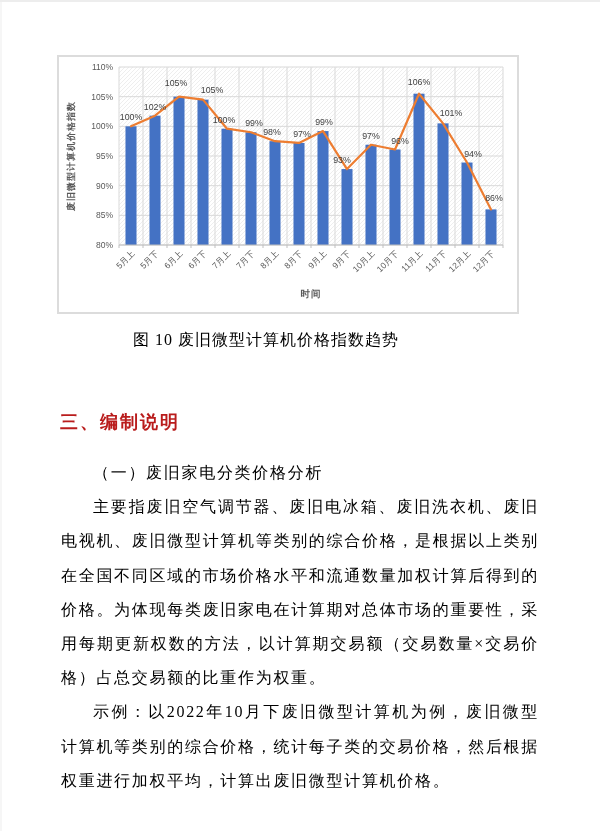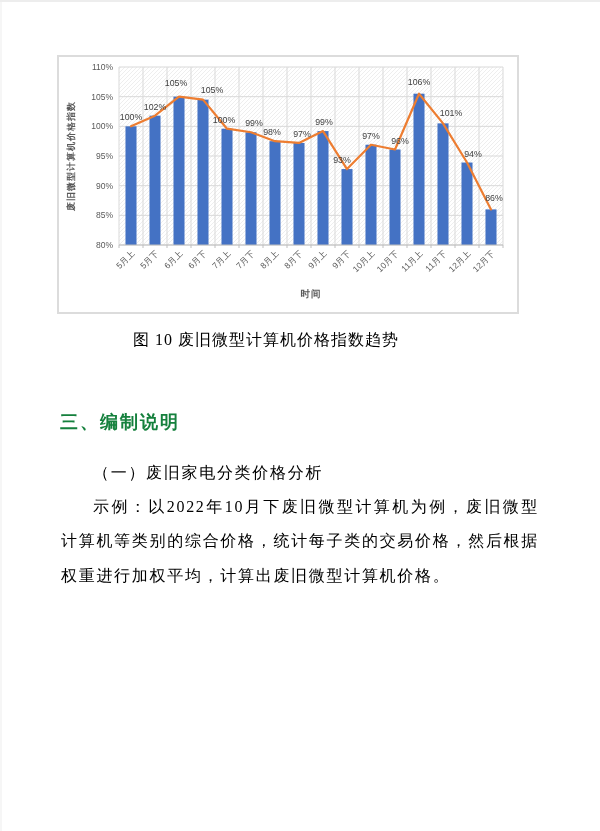--- a/index.html
+++ b/index.html
@@ -22,21 +22,21 @@
   .fig-caption{
     position:absolute;left:0;top:330px;width:532px;
     text-align:center;
     font-size:16px;letter-spacing:1px;
     color:#000;
   }
   .section-heading{
     position:absolute;left:60px;top:410px;
     font-family:"Liberation Sans","DejaVu Sans",sans-serif;
     font-weight:700;font-size:18px;letter-spacing:2px;
-    color:#15803d;
+    color:#b91c1c;
   }
   .content{
     position:absolute;left:61px;top:456px;width:478px;
     font-size:16px;line-height:34.2px;
     text-align:justify;text-justify:inter-character;
     letter-spacing:1.7px;
   }
   .content p{margin:0;text-indent:2em;}
 </style>
 </head>
@@ -155,16 +155,17 @@
         <text x="15" y="99" font-family="&quot;Liberation Sans&quot;,&quot;DejaVu Sans&quot;,sans-serif" text-anchor="middle" font-size="9" font-weight="600" fill="#595959" letter-spacing="1" transform="rotate(-90 15 99)">废旧微型计算机价格指数</text>
       </svg>
   </div>
 
   <div class="fig-caption">图 10 废旧微型计算机价格指数趋势</div>
 
   <div class="section-heading">三、编制说明</div>
 
   <div class="content">
     <p>（一）废旧家电分类价格分析</p>
+    <p>主要指废旧空气调节器、废旧电冰箱、废旧洗衣机、废旧电视机、废旧微型计算机等类别的综合价格，是根据以上类别在全国不同区域的市场价格水平和流通数量加权计算后得到的价格。为体现每类废旧家电在计算期对总体市场的重要性，采用每期更新权数的方法，以计算期交易额（交易数量×交易价格）占总交易额的比重作为权重。</p>
     <p>示例：以2022年10月下废旧微型计算机为例，废旧微型计算机等类别的综合价格，统计每子类的交易价格，然后根据权重进行加权平均，计算出废旧微型计算机价格。</p>
   </div>
 
 </div>
 
 </body></html>

